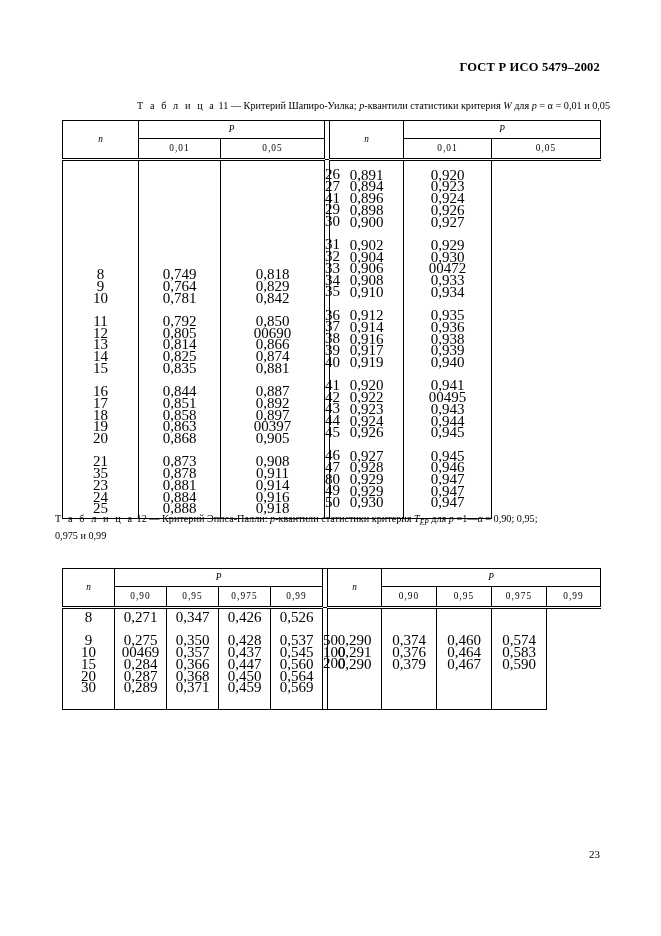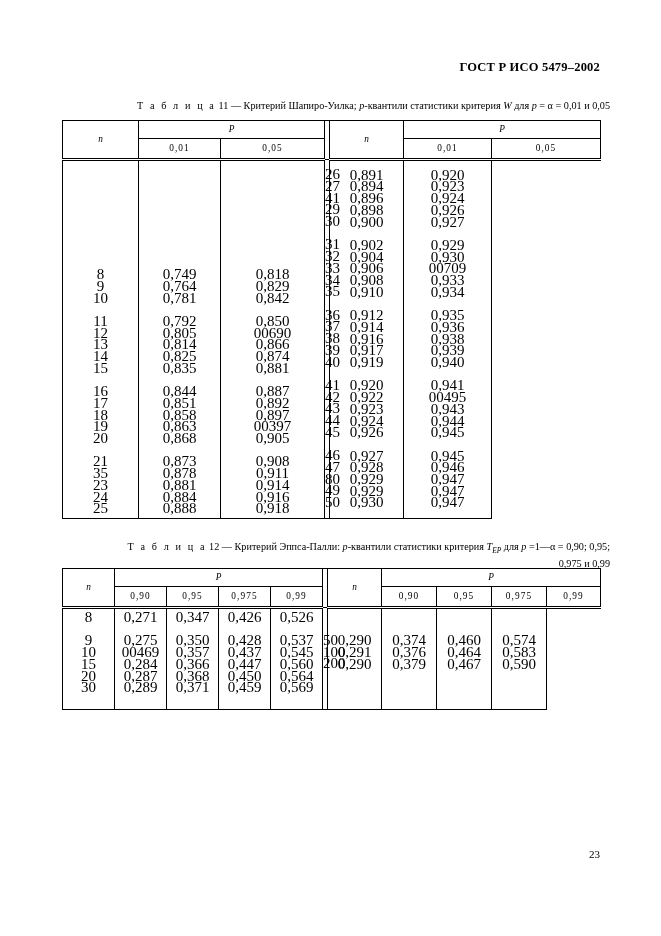--- a/index.html
+++ b/index.html
@@ -336,21 +336,21 @@
         </td>
         <td class="body-cell numcell">
           <span class="stack">0,920</span>
           <span class="stack">0,923</span>
           <span class="stack">0,924</span>
           <span class="stack">0,926</span>
           <span class="stack">0,927</span>
           <span class="blank-line"></span>
           <span class="stack">0,929</span>
           <span class="stack">0,930</span>
-          <span class="stack">00709</span>
+          <span class="stack">00472</span>
           <span class="stack">0,933</span>
           <span class="stack">0,934</span>
           <span class="blank-line"></span>
           <span class="stack">0,935</span>
           <span class="stack">0,936</span>
           <span class="stack">0,938</span>
           <span class="stack">0,939</span>
           <span class="stack">0,940</span>
           <span class="blank-line"></span>
           <span class="stack">0,941</span>
@@ -362,21 +362,21 @@
           <span class="stack">0,945</span>
           <span class="stack">0,946</span>
           <span class="stack">0,947</span>
           <span class="stack">0,947</span>
           <span class="stack">0,947</span>
         </td>
       </tr>
     </tbody>
   </table>
 
-  <div class="caption" style="top:540px;text-align:right;">
+  <div class="caption" style="top:512px;">
     <span class="sp">Т а б л и ц а</span>
     <span>12</span>
     <span>—</span>
     <span>Критерий  Эппса-Палли:</span>
     <span class="ital">p</span><span>-квантили  статистики  критерия</span>
     <span class="ital">T</span><span class="sub">EP</span>
     <span>для</span>
     <span class="ital">p</span><span>&nbsp;=1—α&nbsp;</span><span>= 0,90; 0,95;</span><br>
     <span>0,975  и 0,99</span>
   </div>

